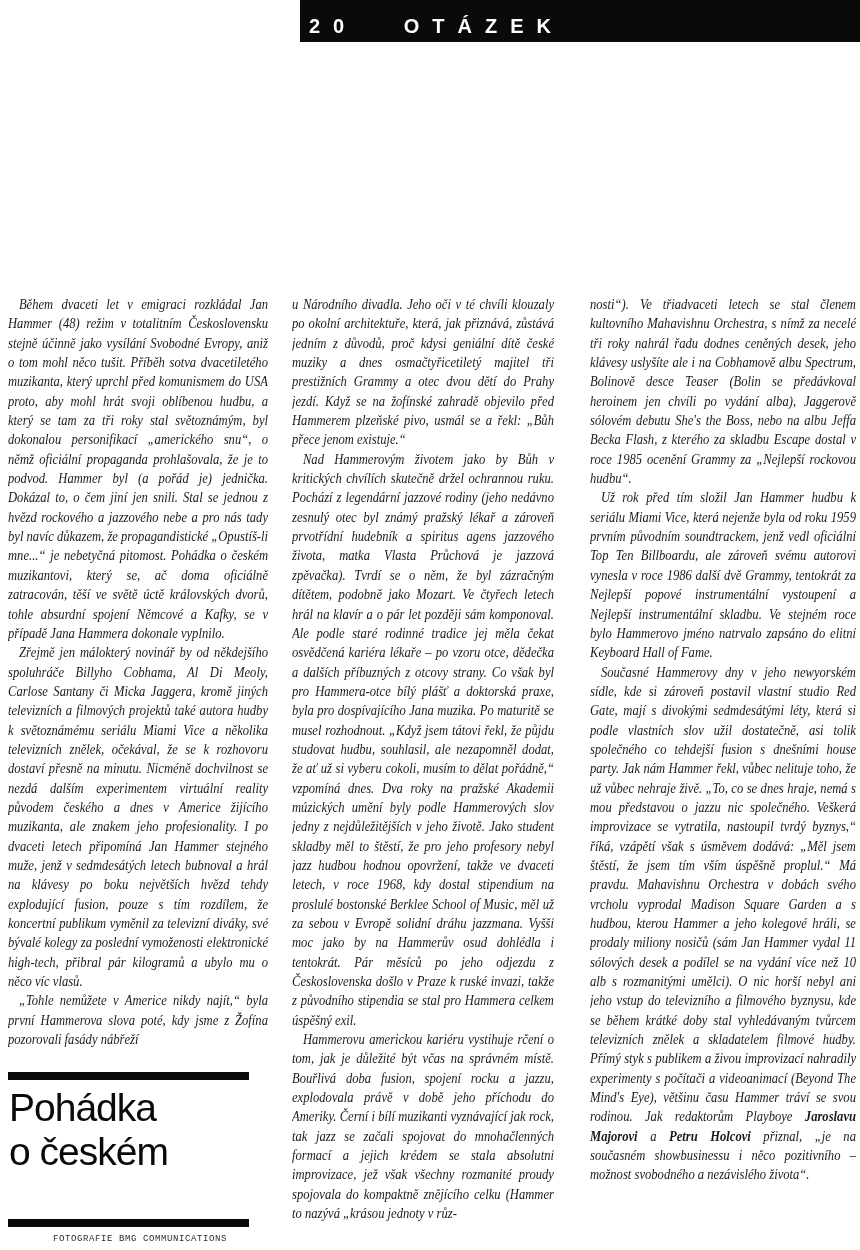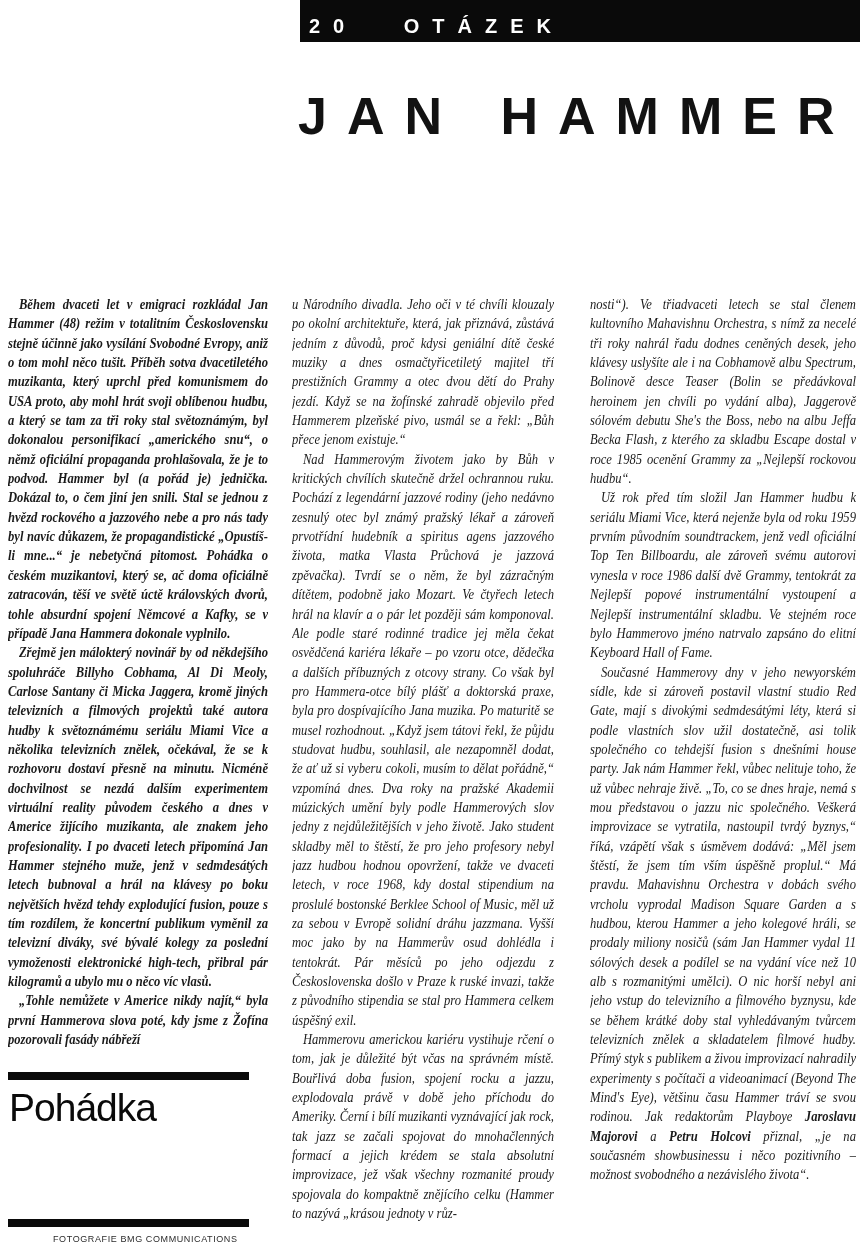--- a/index.html
+++ b/index.html
@@ -20,21 +20,21 @@
   }
   
   .title {
     position:absolute; left:298px; top:86px; margin:0;
     font-family:"Liberation Sans", sans-serif; font-weight:bold;
     font-size:52px; letter-spacing:20px; word-spacing:4px;
     color:#121212; white-space:nowrap;
   }
   
   .col { position:absolute; top:295px; overflow:hidden; }
-  .col1 { left:8px;   width:260px; height:778px;font-weight:bold; }
+  .col1 { left:8px;   width:260px; height:778px; }
   .col2 { left:292px; width:262px; height:942px; }
   .col3 { left:590px; width:266px; height:942px; }
   .colinner { width:119%; transform:scaleX(0.8403); transform-origin:0 0; }
   .colinner p {
     margin:0; text-indent:13px; text-align:justify;
     font-size:15px; line-height:19.35px; font-style:italic;
     color:#1a1a1a;
   }
   .colinner p.noindent { text-indent:0; }
   .colinner span.b { font-weight:bold; }
@@ -43,34 +43,33 @@
   .rule-top { top:1072px; }
   .rule-bottom { top:1219px; }
   .subhead {
     position:absolute; left:9px; top:1086px; margin:0;
     font-family:"Liberation Sans", sans-serif; font-weight:normal;
     font-size:39px; line-height:44px; letter-spacing:-1px; color:#0a0a0a;
   }
   .subhead span { display:block; }
   .credit {
     position:absolute; left:9px; top:1234px;
-    font-family:Liberation Sans, sans-serif; font-size:9px;
+    font-family:Liberation Mono, monospace; font-size:9px;
     letter-spacing:0.6px; color:#2b2b2b; white-space:nowrap;padding-left:44px;
   }
 </style>
 </head>
 <body>
 
 <div class="page">
 
   <div class="kicker-bar">
     <span class="kicker-text">20 OTÁZEK</span>
   </div>
 
-  <h1 class="title">JAN HAMMER</h1>
 
   <div class="col col1">
     <div class="colinner">
         <p><span>Během dvaceti let v emigraci rozkládal Jan Hammer (48) režim v totalitním Československu stejně účinně jako vysílání Svobodné Evropy, aniž o tom mohl něco tušit. Příběh sotva dvacetiletého muzikanta, který uprchl před komunismem do USA proto, aby mohl hrát svoji oblíbenou hudbu, a který se tam za tři roky stal světoznámým, byl dokonalou personifikací „amerického snu“, o němž oficiální propaganda prohlašovala, že je to podvod. Hammer byl (a pořád je) jednička. Dokázal to, o čem jiní jen snili. Stal se jednou z hvězd rockového a jazzového nebe a pro nás tady byl navíc důkazem, že propagandistické „Opustíš-li mne...“ je nebetyčná pitomost. Pohádka o českém muzikantovi, který se, ač doma oficiálně zatracován, těší ve světě úctě královských dvorů, tohle absurdní spojení Němcové a Kafky, se v případě Jana Hammera dokonale vyplnilo.</span></p>
         <p><span>Zřejmě jen málokterý novinář by od někdejšího spoluhráče Billyho Cobhama, Al Di Meoly, Carlose Santany či Micka Jaggera, kromě jiných televizních a filmových projektů také autora hudby k světoznámému seriálu Miami Vice a několika televizních znělek, očekával, že se k rozhovoru dostaví přesně na minutu. Nicméně dochvilnost se nezdá dalším experimentem virtuální reality původem českého a dnes v Americe žijícího muzikanta, ale znakem jeho profesionality. I po dvaceti letech připomíná Jan Hammer stejného muže, jenž v sedmdesátých letech bubnoval a hrál na klávesy po boku největších hvězd tehdy explodující fusion, pouze s tím rozdílem, že koncertní publikum vyměnil za televizní diváky, své bývalé kolegy za poslední vymoženosti elektronické high-tech, přibral pár kilogramů a ubylo mu o něco víc vlasů.</span></p>
         <p><span>„Tohle nemůžete v Americe nikdy najít,“ byla první Hammerova slova poté, kdy jsme z Žofína pozorovali fasády nábřeží</span></p>
       </div>
   </div>
   <div class="col col2">
     <div class="colinner">
@@ -83,18 +82,19 @@
     <div class="colinner">
         <p class="noindent"><span>nosti“). Ve třiadvaceti letech se stal členem kultovního Mahavishnu Orchestra, s nímž za necelé tři roky nahrál řadu dodnes ceněných desek, jeho klávesy uslyšíte ale i na Cobhamově albu Spectrum, Bolinově desce Teaser (Bolin se předávkoval heroinem jen chvíli po vydání alba), Jaggerově sólovém debutu She's the Boss, nebo na albu Jeffa Becka Flash, z kterého za skladbu Escape dostal v roce 1985 ocenění Grammy za „Nejlepší rockovou hudbu“.</span></p>
         <p><span>Už rok před tím složil Jan Hammer hudbu k seriálu Miami Vice, která nejenže byla od roku 1959 prvním původním soundtrackem, jenž vedl oficiální Top Ten Billboardu, ale zároveň svému autorovi vynesla v roce 1986 další dvě Grammy, tentokrát za Nejlepší popové instrumentální vystoupení a Nejlepší instrumentální skladbu. Ve stejném roce bylo Hammerovo jméno natrvalo zapsáno do elitní Keyboard Hall of Fame.</span></p>
         <p><span>Současné Hammerovy dny v jeho newyorském sídle, kde si zároveň postavil vlastní studio Red Gate, mají s divokými sedmdesátými léty, která si podle vlastních slov užil dostatečně, asi tolik společného co tehdejší fusion s dnešními house party. Jak nám Hammer řekl, vůbec nelituje toho, že už vůbec nehraje živě. „To, co se dnes hraje, nemá s mou představou o jazzu nic společného. Veškerá improvizace se vytratila, nastoupil tvrdý byznys,“ říká, vzápětí však s úsměvem dodává: „Měl jsem štěstí, že jsem tím vším úspěšně proplul.“ Má pravdu. Mahavishnu Orchestra v dobách svého vrcholu vyprodal Madison Square Garden a s hudbou, kterou Hammer a jeho kolegové hráli, se prodaly miliony nosičů (sám Jan Hammer vydal 11 sólových desek a podílel se na vydání více než 10 alb s rozmanitými umělci). O nic horší nebyl ani jeho vstup do televizního a filmového byznysu, kde se během krátké doby stal vyhledávaným tvůrcem televizních znělek a skladatelem filmové hudby. Přímý styk s publikem a živou improvizací nahradily experimenty s počítači a videoanimací (Beyond The Mind's Eye), většinu času Hammer tráví se svou rodinou. Jak redaktorům Playboye </span><span class="b">Jaroslavu Majorovi</span><span> a </span><span class="b">Petru Holcovi</span><span> přiznal, „je na současném showbusinessu i něco pozitivního – možnost svobodného a nezávislého života“.</span></p>
       </div>
   </div>
 
   <div class="rule rule-top"></div>
   <h2 class="subhead">
     <span>Pohádka</span>
+    <span>o českém</span>
   </h2>
   <div class="rule rule-bottom"></div>
 
   <div class="credit">FOTOGRAFIE BMG COMMUNICATIONS</div>
 
 </div>
 
 </body></html>

